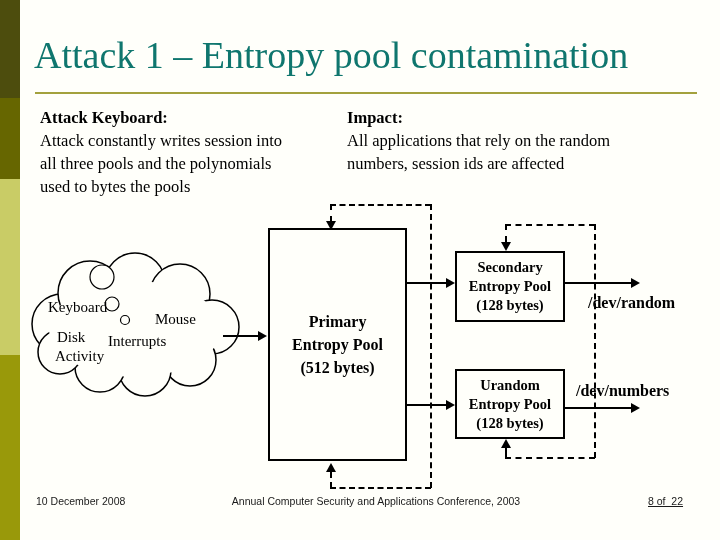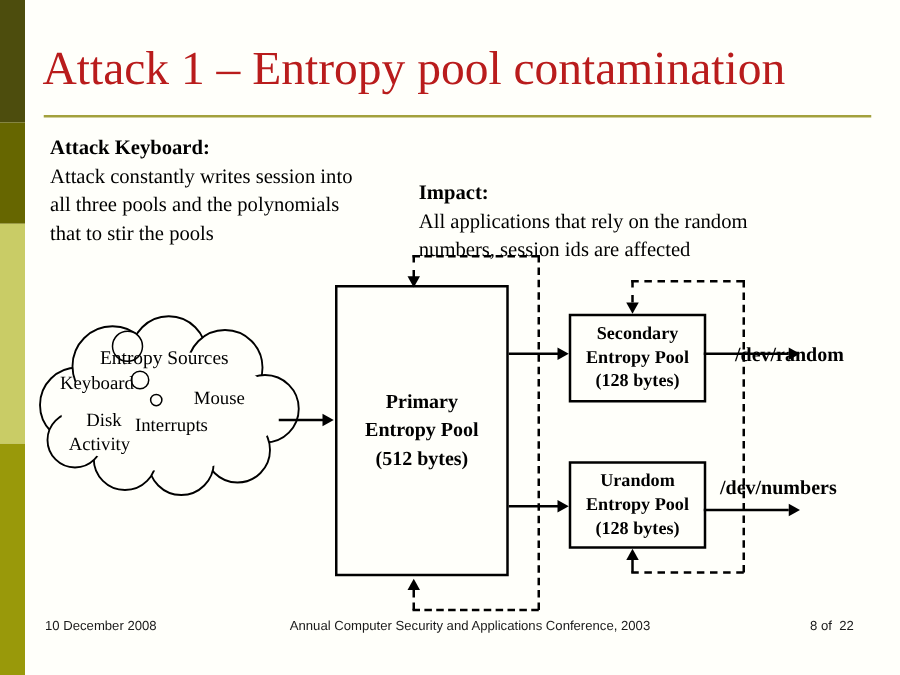--- a/index.html
+++ b/index.html
@@ -9,28 +9,28 @@
   }
   
   .bar{position:absolute; left:0; width:20px;}
   .bar.seg1{top:0;   height:98px;  background:#4d4d0d;}
   .bar.seg2{top:98px; height:81px;  background:#666600;}
   .bar.seg3{top:179px;height:176px; background:#c9cc66;}
   .bar.seg4{top:355px;height:185px; background:#99990a;}
 
   .title{
     position:absolute; left:34px; top:33px; width:680px;
-    font-size:38px; color:#b91c1c; white-space:nowrap;
+    font-size:38px; color:#0f766e; white-space:nowrap;
   }
   .rule{position:absolute; left:35px; top:92px; width:662px; height:2px; background:#a3a13d;}
 
   .textblock{position:absolute; top:106px; font-size:16.5px; line-height:23px;}
   .textblock .hd{font-weight:bold;}
   #overview{left:40px; width:300px;}
-  #impact{left:335px; width:330px;margin-top:36px;}
+  #impact{left:347px; width:330px;}
 
   
   .pool{
     position:absolute; background:#fffffa; border:2px solid #000;
     display:flex; flex-direction:column; justify-content:center; align-items:center;
     text-align:left; font-weight:bold;
   }
   #primary-pool {left:268px; top:228px; width:135px; height:229px; font-size:16px; line-height:23px;}
   #secondary-pool{left:455px; top:251px; width:106px; height:67px; font-size:14.5px; line-height:19px;}
   #urandom-pool {left:455px; top:369px; width:106px; height:66px; font-size:14.5px; line-height:19px;}
@@ -65,21 +65,21 @@
   <div class="bar seg3"></div>
   <div class="bar seg4"></div>
 
   <div class="title">Attack 1 – Entropy pool contamination</div>
   <div class="rule"></div>
 
   <div id="overview" class="textblock">
     <div class="hd">Attack Keyboard:</div>
     <div>Attack constantly writes session into</div>
     <div>all three pools and the polynomials</div>
-    <div>that to stir the pools</div>
+    <div>used to bytes the pools</div>
   </div>
 
   <div id="impact" class="textblock">
     <div class="hd">Impact:</div>
     <div>All applications that rely on the random</div>
     <div>numbers, session ids are affected</div>
   </div>
 
   <svg style="position:absolute; left:18px; top:250px;" width="226" height="150" viewBox="0 0 226 150">
     <g fill="#fffffa" stroke="#000" stroke-width="1.5">
@@ -93,24 +93,23 @@
       <circle cx="82" cy="117" r="25"></circle>
       <circle cx="42" cy="102" r="22"></circle>
     </g>
     <ellipse cx="117" cy="79" rx="86" ry="48" fill="#fffffa" stroke="none"></ellipse>
     <g fill="#fffffa" stroke="#000" stroke-width="1.2">
       <circle cx="84" cy="27" r="12"></circle>
       <circle cx="94" cy="54" r="7"></circle>
       <circle cx="107" cy="70" r="4.5"></circle>
     </g>
   </svg>
-  <div class="cloudlabel" style="left:80px; top:278px; font-size:15.5px;">Entropy Sources</div>
   <div class="cloudlabel" style="left:48px;  top:299px;">Keyboard</div>
   <div class="cloudlabel" style="left:155px; top:311px;">Mouse</div>
-  <div class="cloudlabel" style="left:57px;  top:329px;margin-left:12px;">Disk</div>
+  <div class="cloudlabel" style="left:57px;  top:329px;">Disk</div>
   <div class="cloudlabel" style="left:108px; top:333px;">Interrupts</div>
   <div class="cloudlabel" style="left:55px;  top:348px;text-align:right;">Activity</div>
 
   <div id="primary-pool" class="pool">
     <div>Primary</div>
     <div>Entropy Pool</div>
     <div>(512 bytes)</div>
   </div>
   <div id="secondary-pool" class="pool">
     <div>Secondary</div>
@@ -137,21 +136,21 @@
   </div>
   <div>
     <div class="hline" style="left:563px; top:282px; width:68px;"></div>
     <div class="arr-r" style="left:631px; top:278px;"></div>
   </div>
   <div>
     <div class="hline" style="left:563px; top:407px; width:68px;"></div>
     <div class="arr-r" style="left:631px; top:403px;"></div>
   </div>
 
-  <div class="devlabel" style="left:588px; top:276px;">/dev/random</div>
+  <div class="devlabel" style="left:588px; top:294px;">/dev/random</div>
   <div class="devlabel" style="left:576px; top:382px;">/dev/numbers</div>
 
   <div>
     <div class="dashv" style="left:330px; top:204px; height:18px;"></div>
     <div class="arr-d" style="left:326px; top:221px;"></div>
     <div class="dashh" style="left:330px; top:204px; width:101px;"></div>
     <div class="dashv" style="left:430px; top:204px; height:284px;"></div>
     <div class="dashh" style="left:330px; top:487px; width:101px;"></div>
     <div class="dashv" style="left:330px; top:472px; height:16px;"></div>
     <div class="arr-u" style="left:326px; top:463px;"></div>
@@ -162,15 +161,15 @@
     <div class="arr-d" style="left:501px; top:242px;"></div>
     <div class="dashh" style="left:505px; top:224px; width:90px;"></div>
     <div class="dashv" style="left:594px; top:224px; height:234px;"></div>
     <div class="dashh" style="left:505px; top:457px; width:90px;"></div>
     <div class="dashv" style="left:505px; top:448px; height:10px;"></div>
     <div class="arr-u" style="left:501px; top:439px;"></div>
   </div>
 
   <div class="footer" style="left:36px;">10 December 2008</div>
   <div class="footer" style="left:216px; width:320px; text-align:center;">Annual Computer Security and Applications Conference, 2003</div>
-  <div class="footer" id="footer-page" style="left:648px;">8 of  22</div>
+  <div class="footer" id="footer-page" style="left:648px;text-decoration:underline;">8 of  22</div>
 
 </div>
 
 </body></html>

